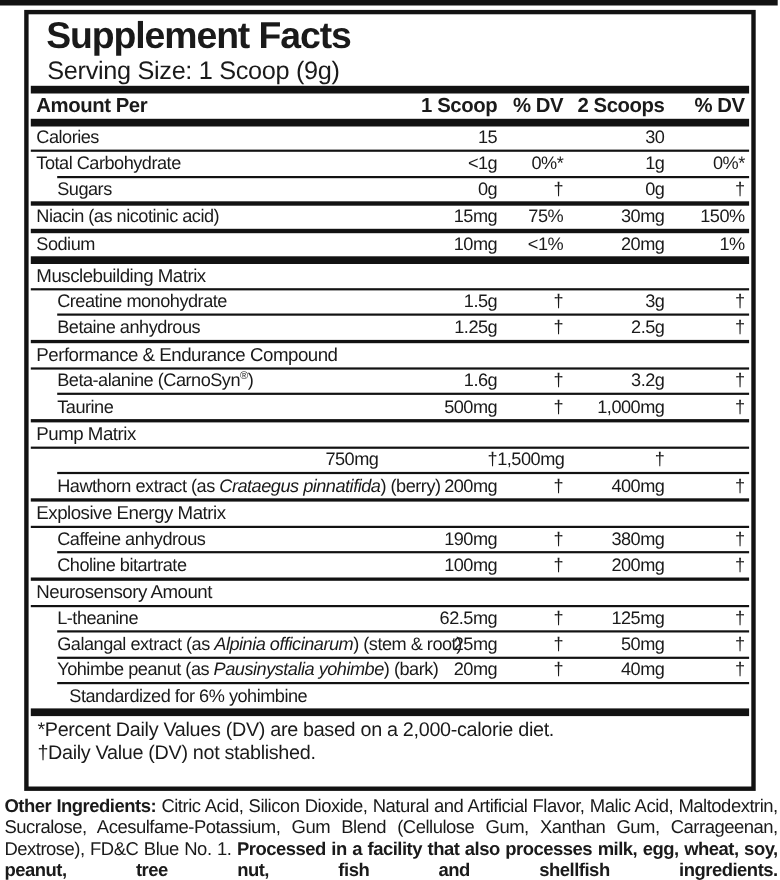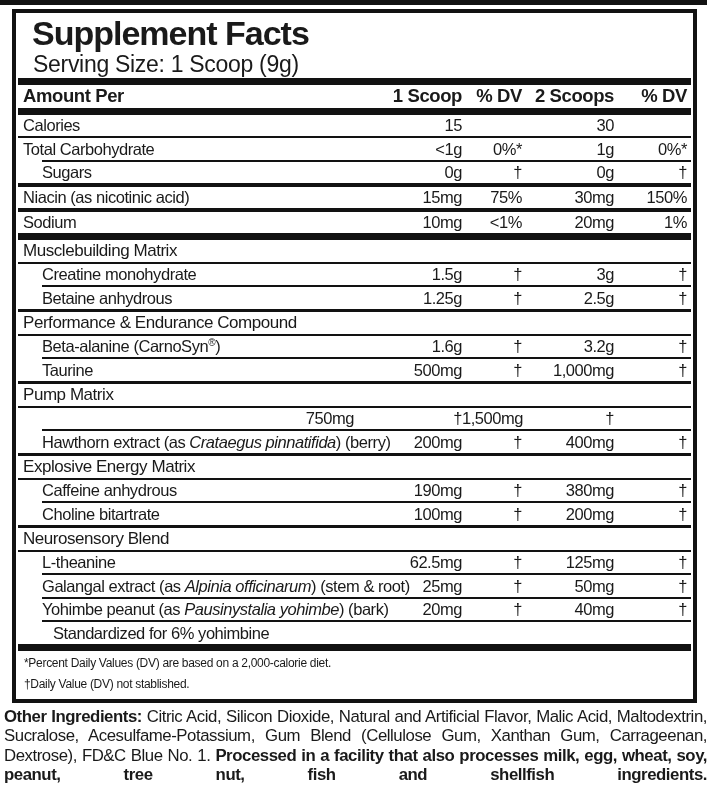--- a/index.html
+++ b/index.html
@@ -5,21 +5,21 @@
   html,body{margin:0;padding:0;background:#ffffff;}
   body{
     width:709px;height:800px;overflow:hidden;
     font-family:"Liberation Sans", sans-serif;
     color:#1a1a1a;
     -webkit-font-smoothing:antialiased;
   }
   .label-root{width:709px;height:800px;position:relative;}
   .top-rule{height:5px;background:#121212;margin:0 2px 4px 0;}
   .facts-box{
-    margin:0 12px;border:4px solid #121212;background:#fff;
+    margin:0 22px;border:4px solid #121212;background:#fff;
     padding:0 6px;box-sizing:border-box;
   }
   .panel-title{
     font-size:34px;font-weight:bold;letter-spacing:-1px;
     margin:3px 0 2px 10px;line-height:1.05;
   }
   .serving{font-size:23px;line-height:21px;margin-left:11px;letter-spacing:-0.3px;}
   .bar{height:7px;background:#121212;margin:3px -4px 0 -4px;}
   .bar.tight{margin-top:0;}
   
@@ -41,22 +41,22 @@
   .row .name.ind2{padding-left:31px;}
   .row .v{text-align:right;}
   .row.head{font-size:18.5px;font-weight:bold;letter-spacing:-0.4px;padding:2px 0 3px 0;}
   .row.sec{font-weight:normal;font-size:17px;}
   .row.sec .name{grid-column:1 / -1;}
   .row.note .name{grid-column:1 / -1;font-weight:normal;}
   .row i{font-style:italic;}
   .row sup{font-size:10px;vertical-align:super;line-height:0;}
   
   .footnotes{
-    font-size:12px;line-height:21px;letter-spacing:-0.3px;
-    padding:2px 0 4px 2px;
+    font-size:18px;line-height:21px;letter-spacing:-0.3px;
+    padding:2px 0 20px 2px;
   }
   
   .other{
     margin:4px 2px 0 4px;
     font-size:16.8px;line-height:19.4px;letter-spacing:-0.45px;
     text-align:justify;text-align-last:justify;
   }
   .other b{font-weight:bold;}
 </style>
 </head>
@@ -211,21 +211,21 @@
     <div class="row">
       <div class="c name ind1"><span>Choline bitartrate</span></div>
       <div class="c v">100mg</div>
       <div class="c v">†</div>
       <div class="c v">200mg</div>
       <div class="c v">†</div>
     </div>
     <div class="sep med"></div>
 
     <div class="row sec">
-      <div class="c name"><span>Neurosensory Blend</span></div>
+      <div class="c name"><span>Neurosensory Amount</span></div>
     </div>
     <div class="sep"></div>
 
     <div class="row">
       <div class="c name ind1"><span>L-theanine</span></div>
       <div class="c v">62.5mg</div>
       <div class="c v">†</div>
       <div class="c v">125mg</div>
       <div class="c v">†</div>
     </div>

